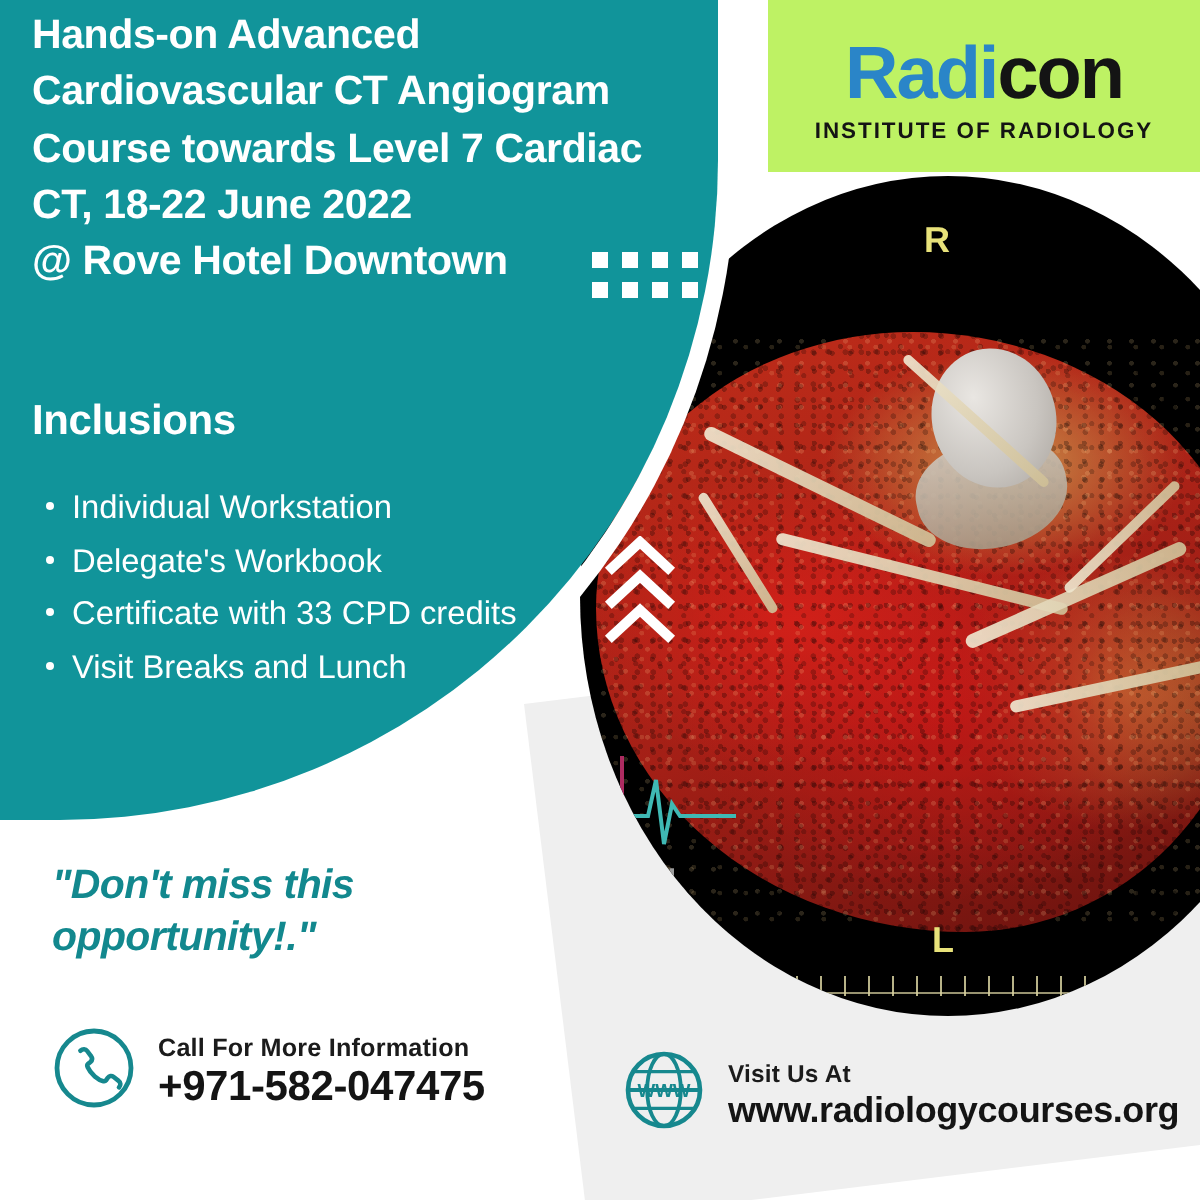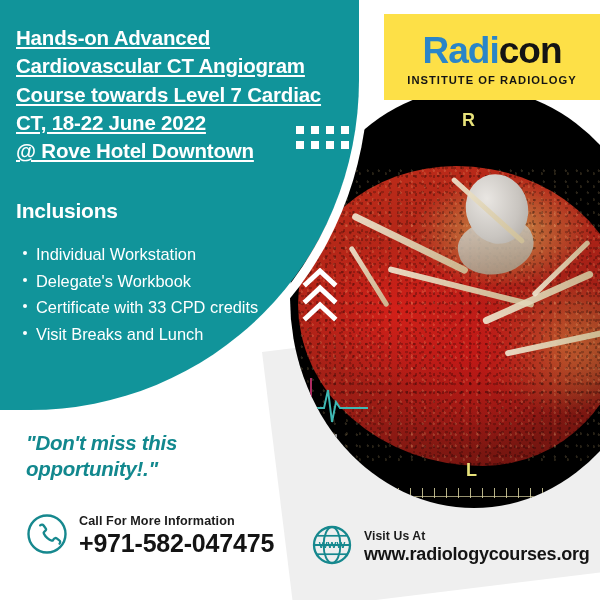--- a/index.html
+++ b/index.html
@@ -149,28 +149,27 @@
   .ecg-small-text{
     position:absolute;left:22px;top:54px;
     font-size:6px;color:#9d9d9d;letter-spacing:1px;
   }
 
   
   .logo-panel{
     position:absolute;
     left:384px;top:0;
     width:216px;height:86px;
-    background:#fde047;
+    background:#bef264;
     display:flex;
     flex-direction:column;
     align-items:center;
     justify-content:center;
     padding-top:4px;
     box-sizing:border-box;
-    margin-top:14px;
   }
   .logo-word{
     font-family:"Liberation Sans", sans-serif;
     font-weight:bold;
     font-size:37px;
     line-height:1;
     letter-spacing:-1px;
     white-space:nowrap;
   }
   .logo-radi{color:#2A85C8;}
@@ -181,29 +180,28 @@
     font-weight:bold;
     font-size:11.2px;
     letter-spacing:1.0px;
     color:#141414;
     white-space:nowrap;
   }
 
   
   .headline{
     position:absolute;
-    left:16px;top:24px;
+    left:16px;top:4px;
     width:352px;
     color:#ffffff;
     font-family:"Liberation Sans", sans-serif;
     font-weight:bold;
     font-size:20.5px;
     line-height:1.38;
     letter-spacing:-0.2px;
-    text-decoration:underline;
   }
   .headline .ln{display:block;white-space:nowrap;}
 
   
   .dot-grid{
     position:absolute;
     left:296px;top:126px;
     display:grid;
     grid-template-columns:repeat(4,8px);
     grid-template-rows:repeat(2,8px);
@@ -276,21 +274,21 @@
     font-family:"Liberation Sans", sans-serif;
     font-weight:bold;
     font-size:12.6px;
     color:#1b1b1b;
     letter-spacing:.1px;
     white-space:nowrap;
   }
   .contact-value{
     font-family:"Liberation Sans", sans-serif;
     font-weight:bold;
-    font-size:25px;
+    font-size:21px;
     color:#141414;
     letter-spacing:-0.2px;
     white-space:nowrap;
     margin-top:1px;
   }
   .contact-value.web{font-size:18px;}
   .contact-label.web{font-size:12.2px;}
   .icon-circle{flex:0 0 auto;}
 </style>
 </head>

